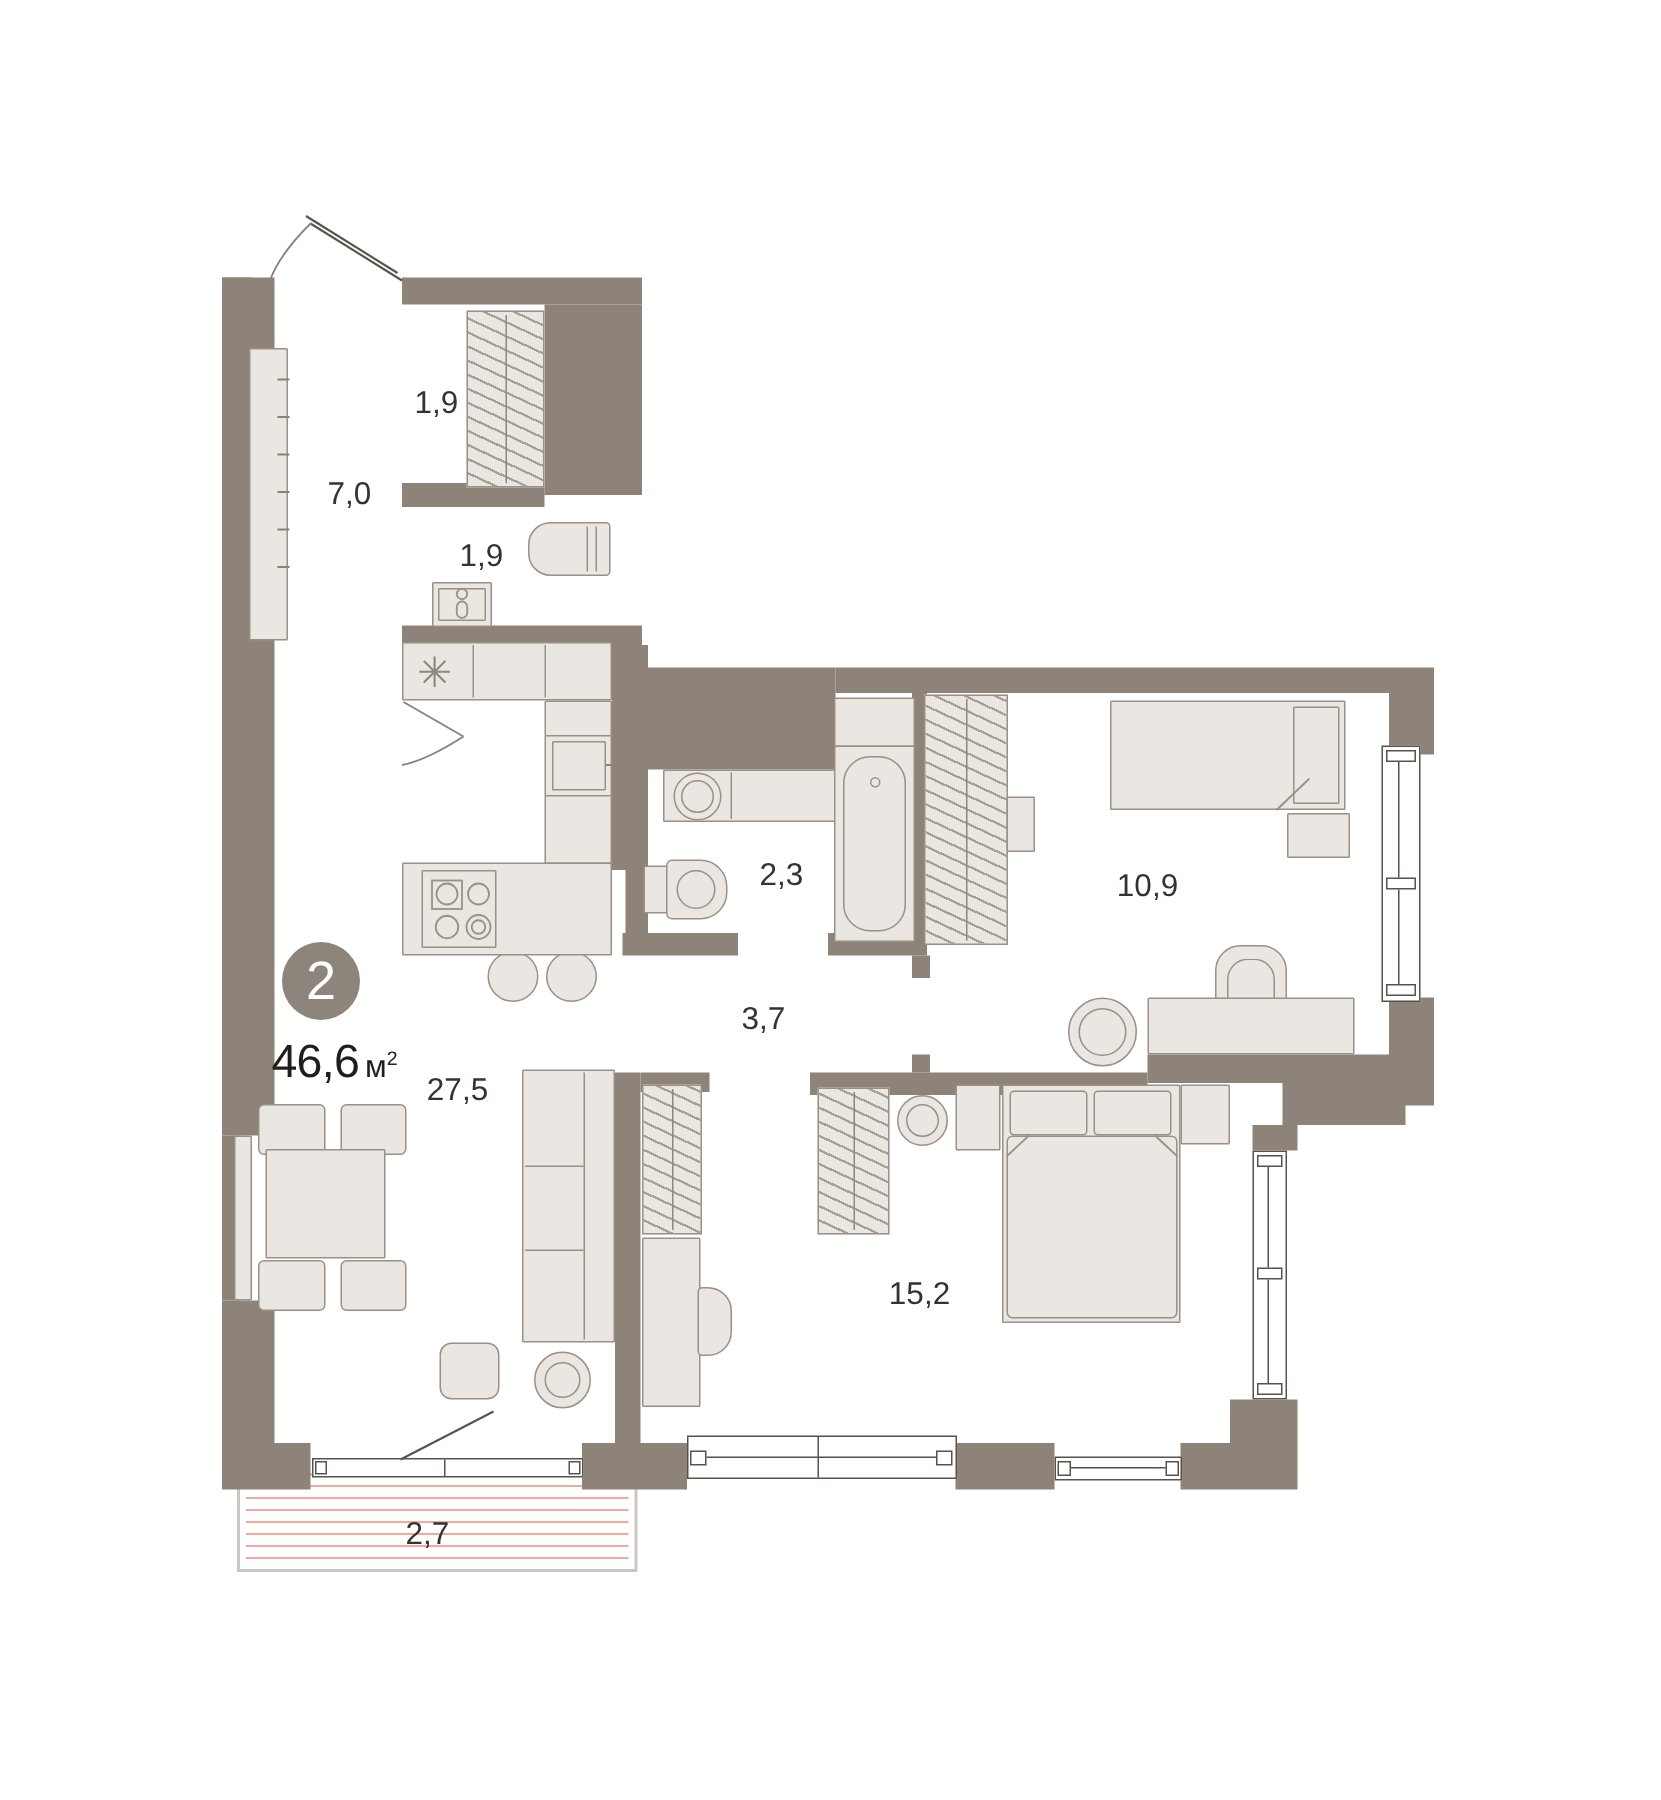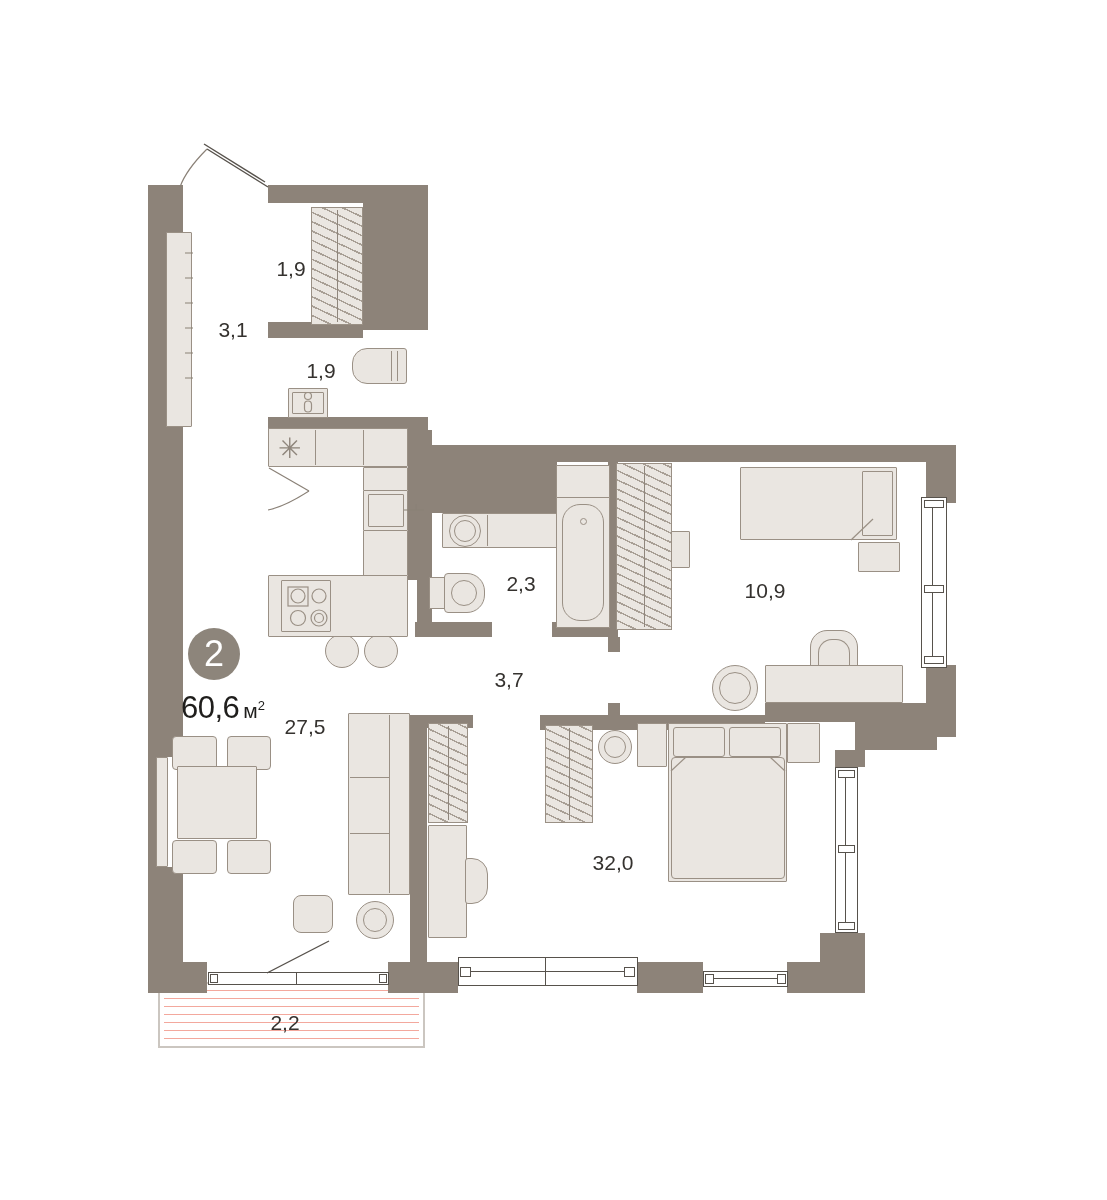--- a/index.html
+++ b/index.html
@@ -192,28 +192,28 @@
       <circle cx="319" cy="618" r="8"></circle>
       <circle cx="319" cy="618" r="4.5"></circle>
       <circle cx="308" cy="396" r="3.5"></circle>
       <rect x="304.5" y="401" width="7" height="11" rx="3.5"></rect>
       <path d="M851,540 L873,519"></path>
       <path d="M671,771 L686,757"></path>
       <path d="M785,771 L770,757"></path>
     </g>
   </svg>
 
-  <div class="lbl" style="left:233px;top:330px">3,1</div>
+  <div class="lbl" style="left:233px;top:330px">7,0</div>
   <div class="lbl" style="left:291px;top:269px">1,9</div>
   <div class="lbl" style="left:321px;top:371px">1,9</div>
   <div class="lbl" style="left:521px;top:584px">2,3</div>
   <div class="lbl" style="left:509px;top:680px">3,7</div>
   <div class="lbl" style="left:765px;top:591px">10,9</div>
   <div class="lbl" style="left:305px;top:727px">27,5</div>
-  <div class="lbl" style="left:613px;top:863px">32,0</div>
-  <div class="lbl" style="left:285px;top:1023px">2,2</div>
+  <div class="lbl" style="left:613px;top:863px">15,2</div>
+  <div class="lbl" style="left:285px;top:1023px">2,7</div>
 
   <div class="badge">2</div>
   <div class="area">
-    <span class="num">60,6</span><span class="unit"><span>м</span><sup>2</sup></span>
+    <span class="num">46,6</span><span class="unit"><span>м</span><sup>2</sup></span>
   </div>
 
 </div>
 
 </body></html>

